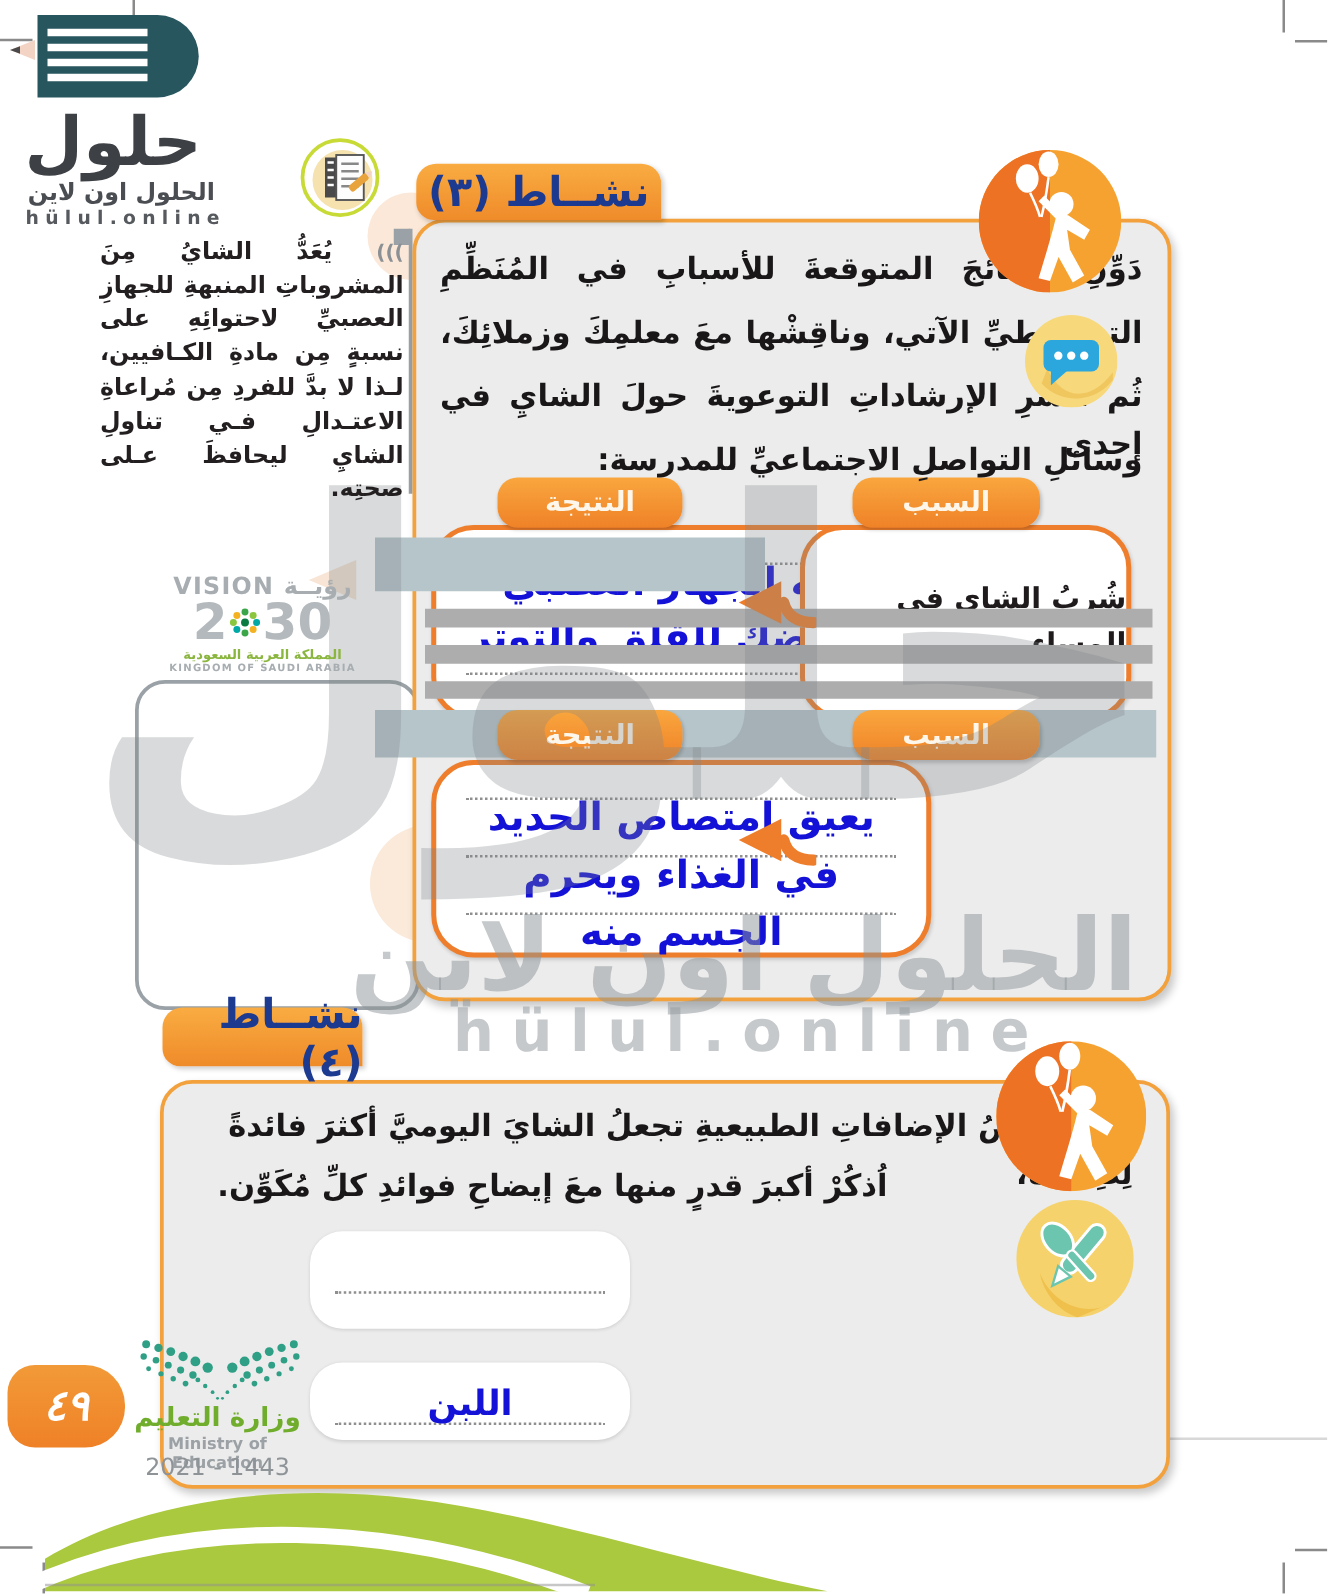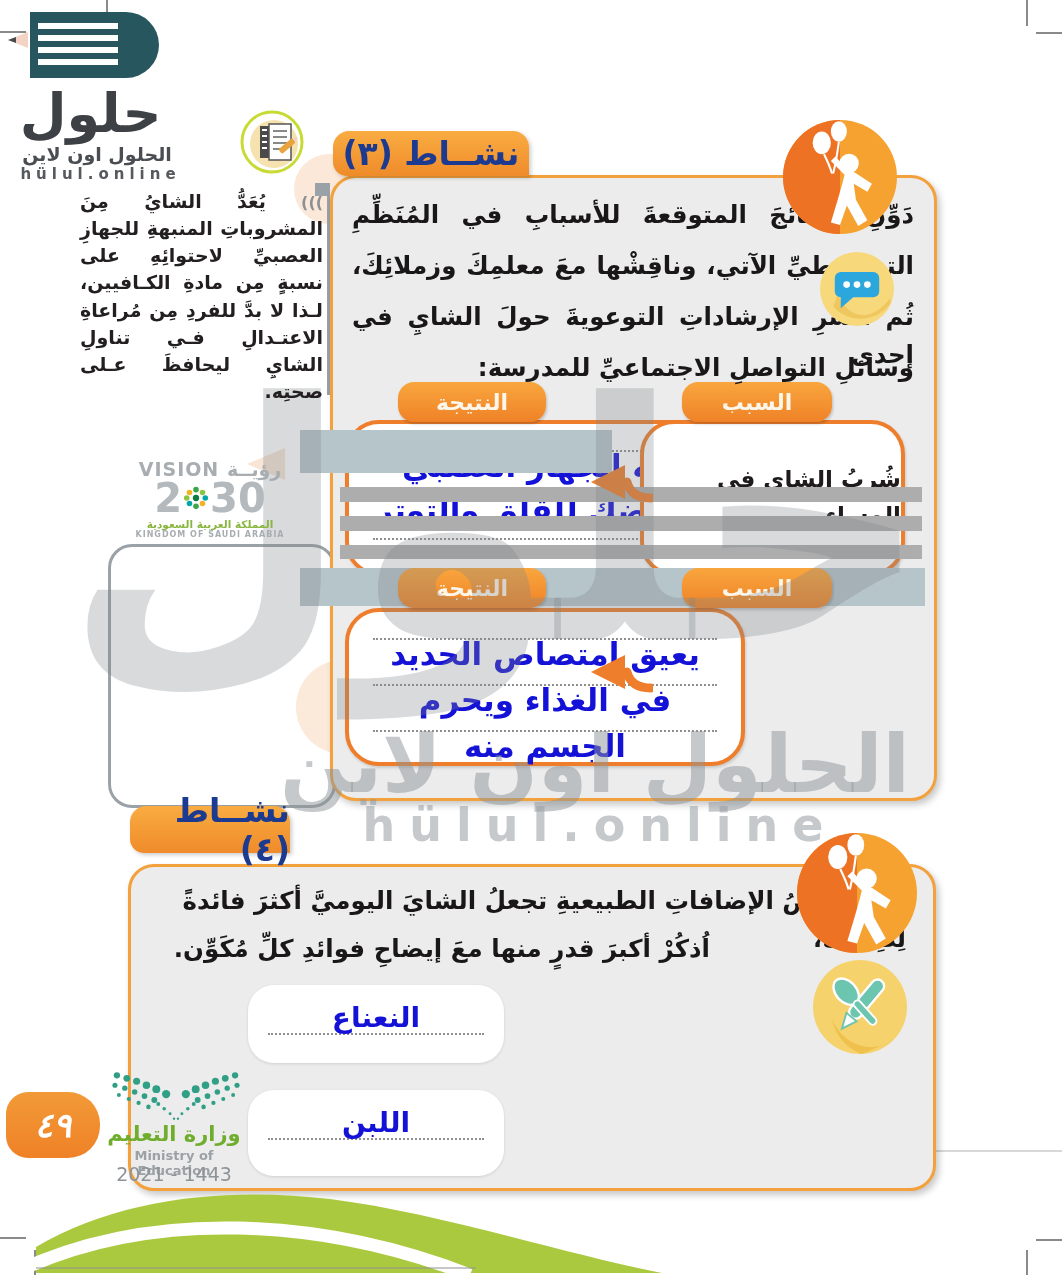--- a/index.html
+++ b/index.html
@@ -102,21 +102,21 @@
   #wm-ar{left:255px;top:718px;width:680px;font-size:80px;font-weight:bold;color:rgba(140,147,151,0.5);text-align:center;white-space:nowrap;}
   #wm-en{left:265px;top:798px;width:670px;font-size:46px;letter-spacing:14px;color:rgba(150,157,161,0.55);text-align:center;white-space:nowrap;font-weight:bold;}
 
   
   #a4-line1{left:150px;top:882px;width:756px;text-align:right;font-size:24.5px;font-weight:bold;color:#1a1718;z-index:5;line-height:38px;}
   #a4-line2{left:150px;top:930px;width:560px;text-align:right;font-size:24.5px;font-weight:bold;color:#1a1718;z-index:5;line-height:38px;}
   .pill{position:absolute;background:#fff;border-radius:26px;box-shadow:0 1px 3px rgba(0,0,0,0.12);z-index:2;}
   #p1{left:550px;top:985px;width:230px;height:78px;}
   #p2{left:248px;top:985px;width:256px;height:78px;}
   #p3{left:550px;top:1090px;width:230px;height:78px;}
-  #p4{left:248px;top:1090px;width:256px;height:86px;}
+  #p4{left:248px;top:1090px;width:256px;height:62px;}
   .pill .dline{position:absolute;left:20px;right:20px;top:48px;border-top:2.5px dotted #8f8f8f;}
   .pill .ans{position:absolute;left:0;right:0;top:16px;text-align:center;font-size:28px;font-weight:bold;color:#1512d8;}
 
   
   .icon{z-index:6;}
   #icon-child3{left:783px;top:120px;width:114px;height:114px;}
   #icon-chat{left:820px;top:252px;width:74px;height:74px;}
   #icon-child4{left:797px;top:833px;width:120px;height:120px;}
   #icon-pencils{left:813px;top:960px;width:94px;height:94px;}
 
@@ -286,21 +286,20 @@
 
   <div class="abs tab" id="a4-tab">
     <span class="tab-text rtl">نشــاط (٤)</span>
   </div>
   <div class="abs activity-box" id="a4-box"></div>
   <div class="abs rtl" id="a4-line1">هناك بعضُ الإضافاتِ الطبيعيةِ تجعلُ الشايَ اليوميَّ أكثرَ فائدةً لِصِحَّتِك،</div>
   <div class="abs rtl" id="a4-line2">اُذكُرْ أكبرَ قدرٍ منها معَ إيضاحِ فوائدِ كلِّ مُكَوِّن.</div>
 
   <div class="pill" id="p2">
     <div class="dline"></div>
-    <div class="ans rtl">النعناع</div>
   </div>
   <div class="pill" id="p4">
     <div class="dline"></div>
     <div class="ans rtl">اللبن</div>
   </div>
 
   <svg class="abs icon" id="icon-child3" viewBox="0 0 100 100">
     <circle cx="50" cy="50" r="50" fill="#f6a231"></circle>
     <path d="M50,0 A50,50 0 0 0 50,100 Z" fill="#ee7224"></path>
     <ellipse cx="34" cy="20" rx="8" ry="10" fill="#fff"></ellipse>

